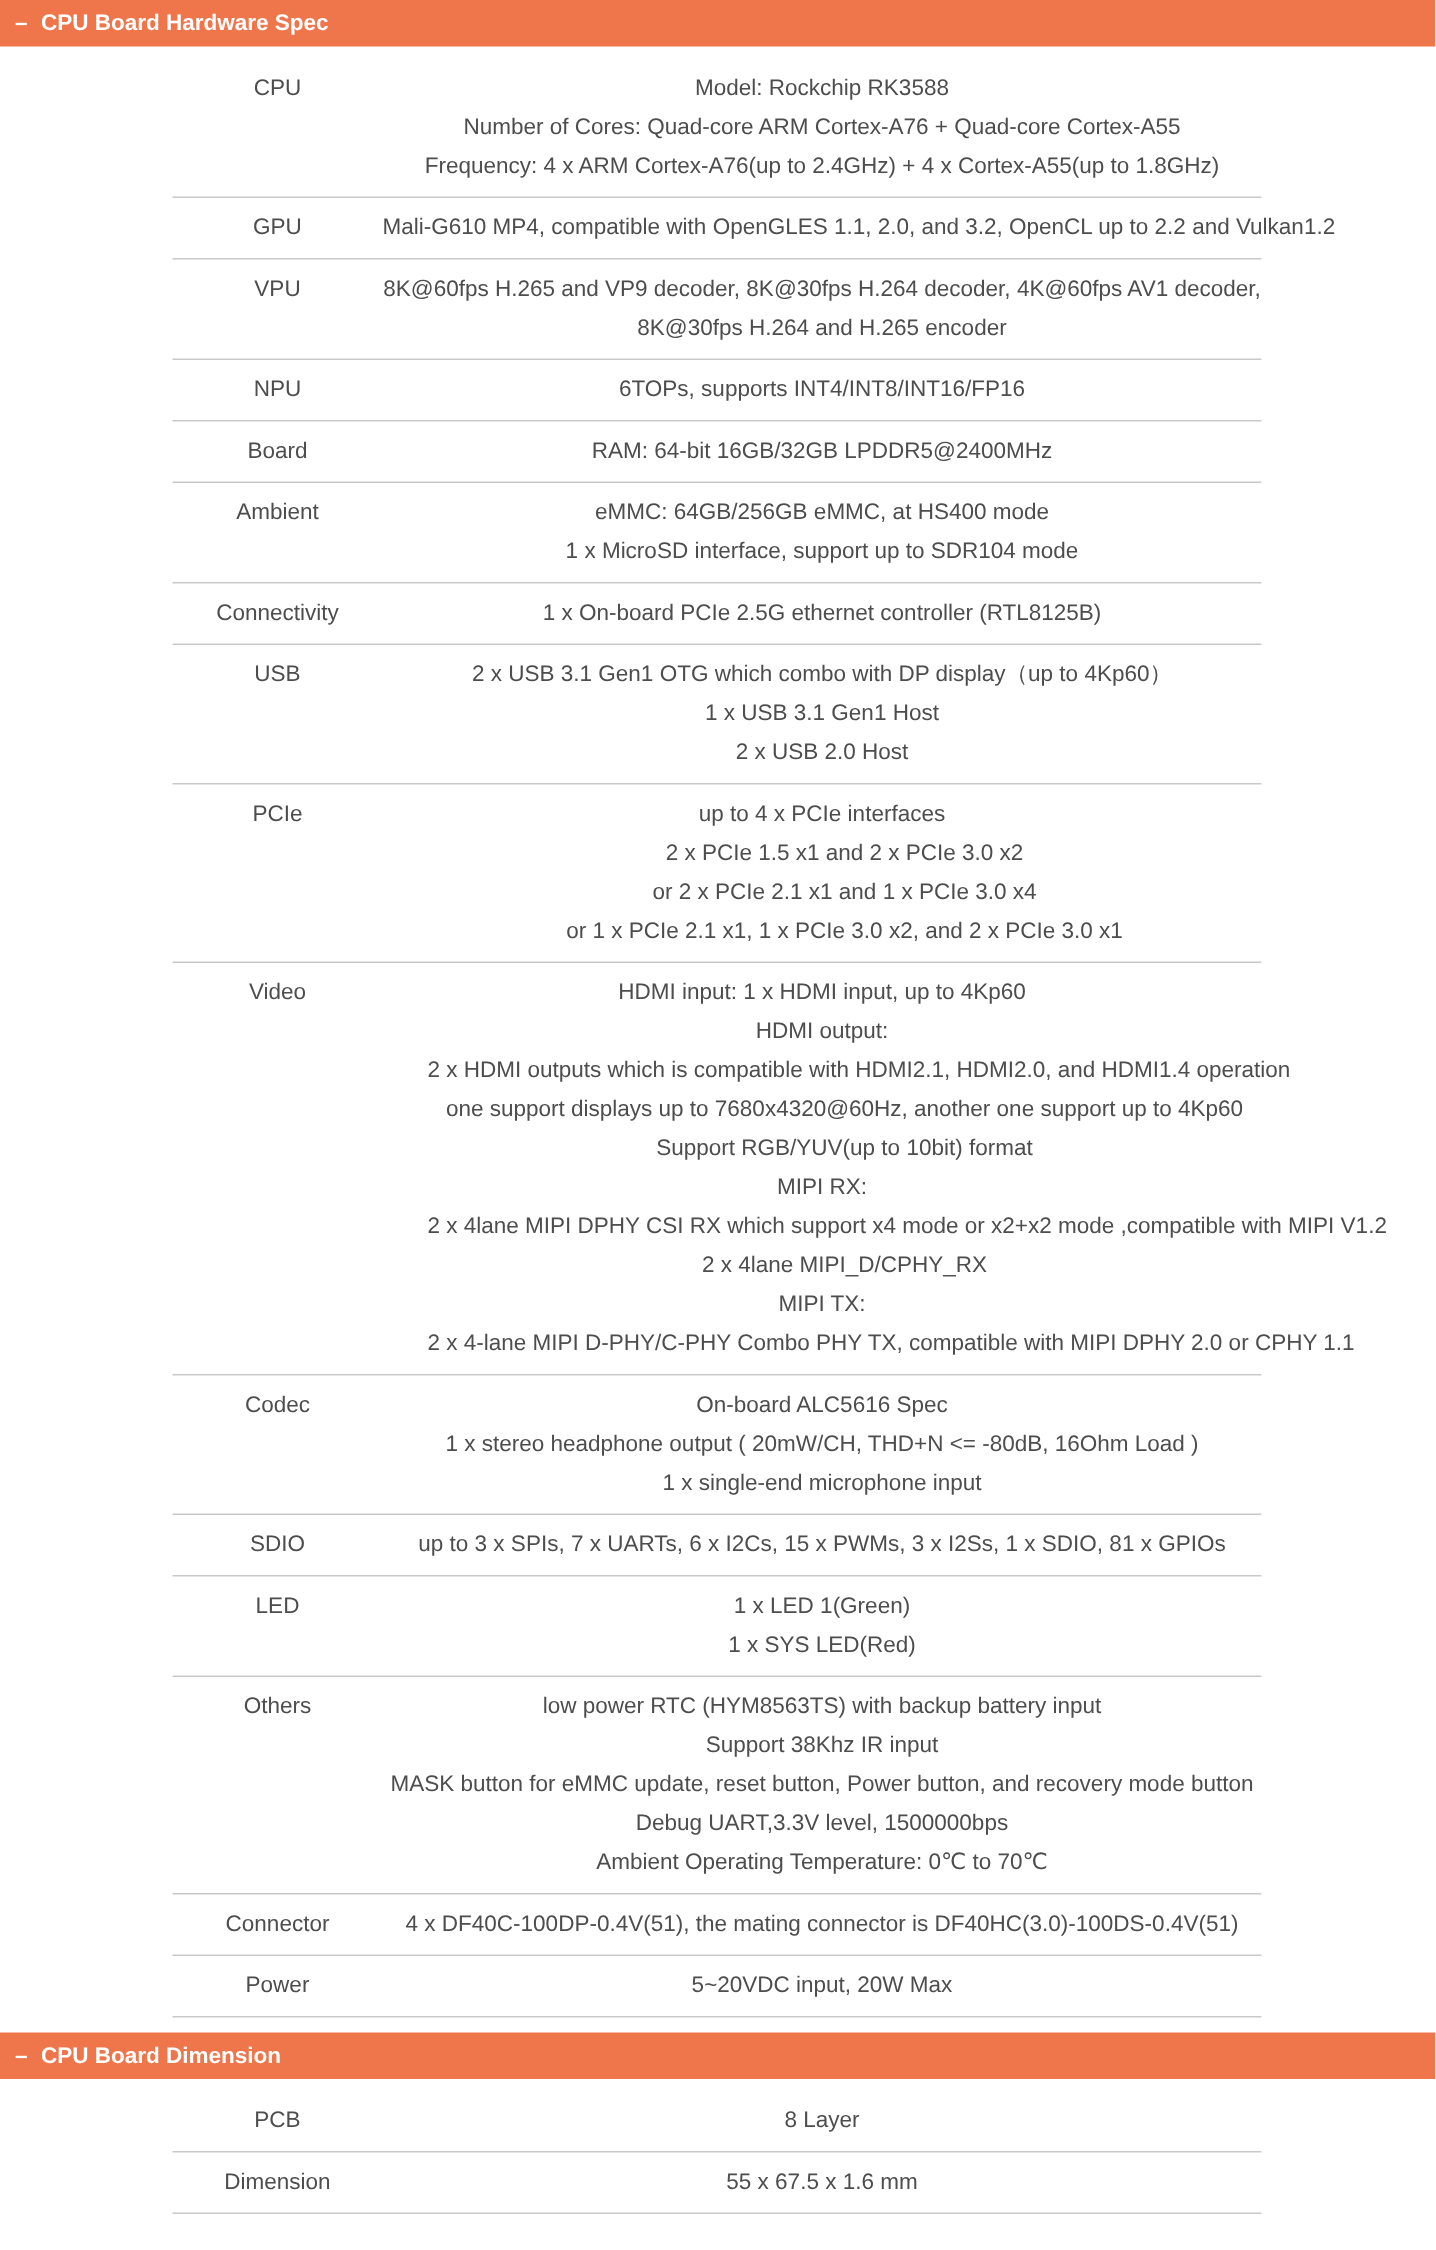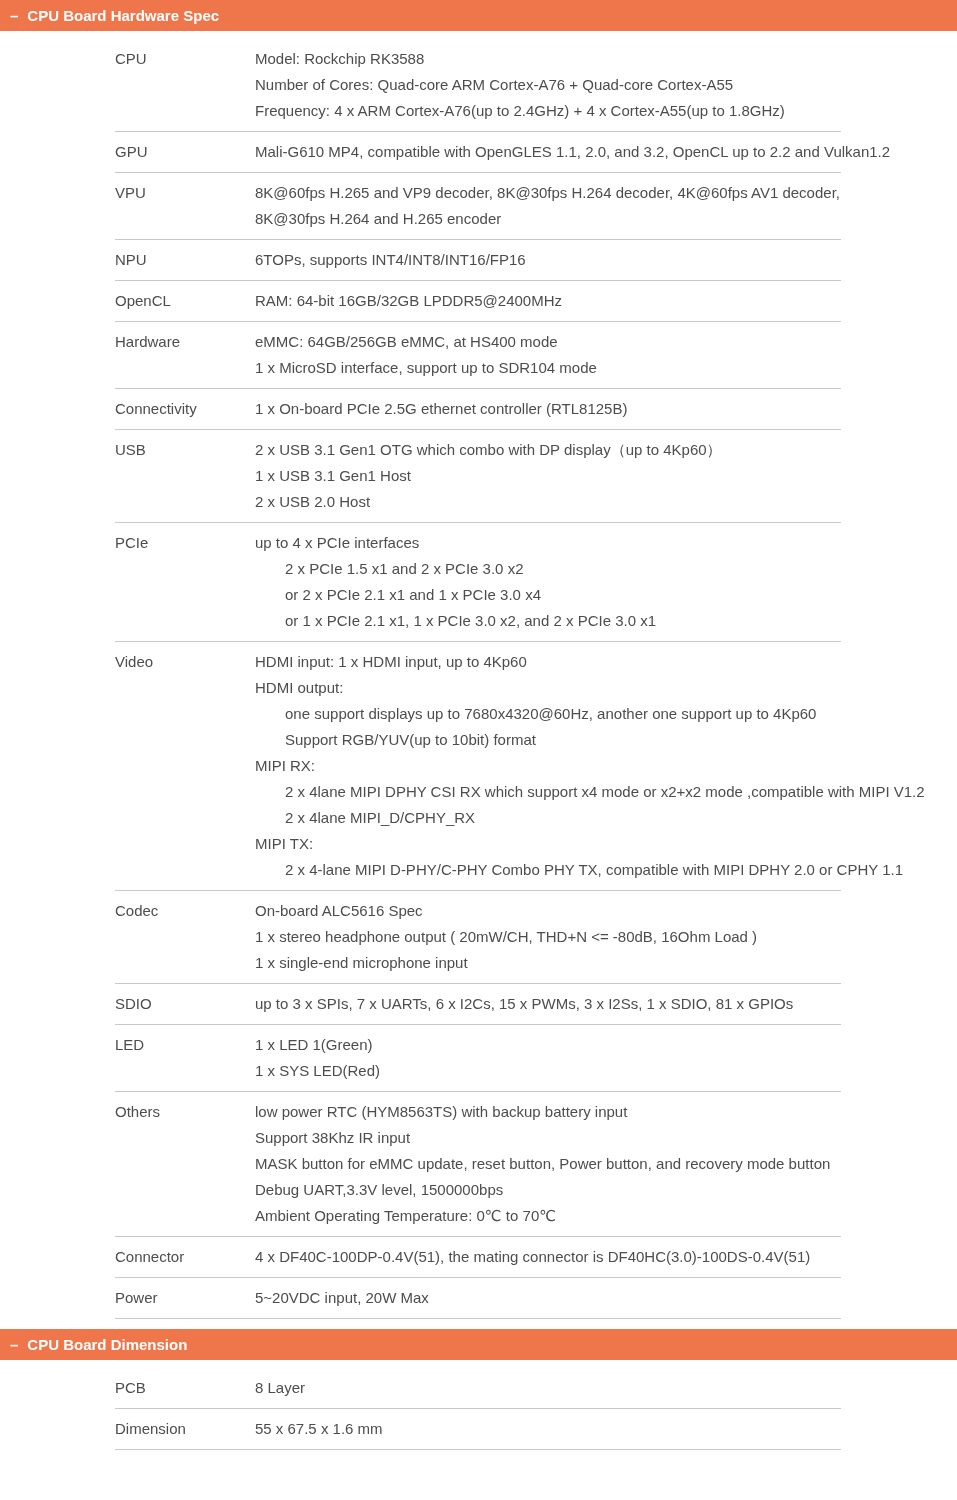--- a/index.html
+++ b/index.html
@@ -23,20 +23,21 @@
     font-weight: bold;
     font-size: 15px;
   }
   .bar .dash {
     margin: 0 9px 0 10px;
     font-weight: bold;
   }
   .spec-table {
     margin: 8px 0 10px 115px;
     width: 726px;
+    text-align: center;
   }
   .row {
     display: flex;
     border-bottom: 1px solid #c9c9c9;
     padding: 7px 0;
     font-size: 15px;
   }
   .label {
     flex: 0 0 140px;
     width: 140px;
@@ -85,27 +86,27 @@
             <div class="line indent-0">8K@30fps H.264 and H.265 encoder</div>
           </div>
         </div>
         <div class="row">
           <div class="label">NPU</div>
           <div class="value">
             <div class="line indent-0">6TOPs, supports INT4/INT8/INT16/FP16</div>
           </div>
         </div>
         <div class="row">
-          <div class="label">OpenCL</div>
+          <div class="label">Board</div>
           <div class="value">
             <div class="line indent-0">RAM: 64-bit 16GB/32GB LPDDR5@2400MHz</div>
           </div>
         </div>
         <div class="row">
-          <div class="label">Hardware</div>
+          <div class="label">Ambient</div>
           <div class="value">
             <div class="line indent-0">eMMC: 64GB/256GB eMMC, at HS400 mode</div>
             <div class="line indent-0">1 x MicroSD interface, support up to SDR104 mode</div>
           </div>
         </div>
         <div class="row">
           <div class="label">Connectivity</div>
           <div class="value">
             <div class="line indent-0">1 x On-board PCIe 2.5G ethernet controller (RTL8125B)</div>
           </div>
@@ -125,20 +126,21 @@
             <div class="line indent-1">2 x PCIe 1.5 x1 and 2 x PCIe 3.0 x2</div>
             <div class="line indent-1">or 2 x PCIe 2.1 x1 and 1 x PCIe 3.0 x4</div>
             <div class="line indent-1">or 1 x PCIe 2.1 x1, 1 x PCIe 3.0 x2, and 2 x PCIe 3.0 x1</div>
           </div>
         </div>
         <div class="row">
           <div class="label">Video</div>
           <div class="value">
             <div class="line indent-0">HDMI input: 1 x HDMI input, up to 4Kp60</div>
             <div class="line indent-0">HDMI output:</div>
+            <div class="line indent-1">2 x HDMI outputs which is compatible with HDMI2.1, HDMI2.0, and HDMI1.4 operation</div>
             <div class="line indent-1">one support displays up to 7680x4320@60Hz, another one support up to 4Kp60</div>
             <div class="line indent-1">Support RGB/YUV(up to 10bit) format</div>
             <div class="line indent-0">MIPI RX:</div>
             <div class="line indent-1">2 x 4lane MIPI DPHY CSI RX which support x4 mode or x2+x2 mode ,compatible with MIPI V1.2</div>
             <div class="line indent-1">2 x 4lane MIPI_D/CPHY_RX</div>
             <div class="line indent-0">MIPI TX:</div>
             <div class="line indent-1">2 x 4-lane MIPI D-PHY/C-PHY Combo PHY TX, compatible with MIPI DPHY 2.0 or CPHY 1.1</div>
           </div>
         </div>
         <div class="row">

